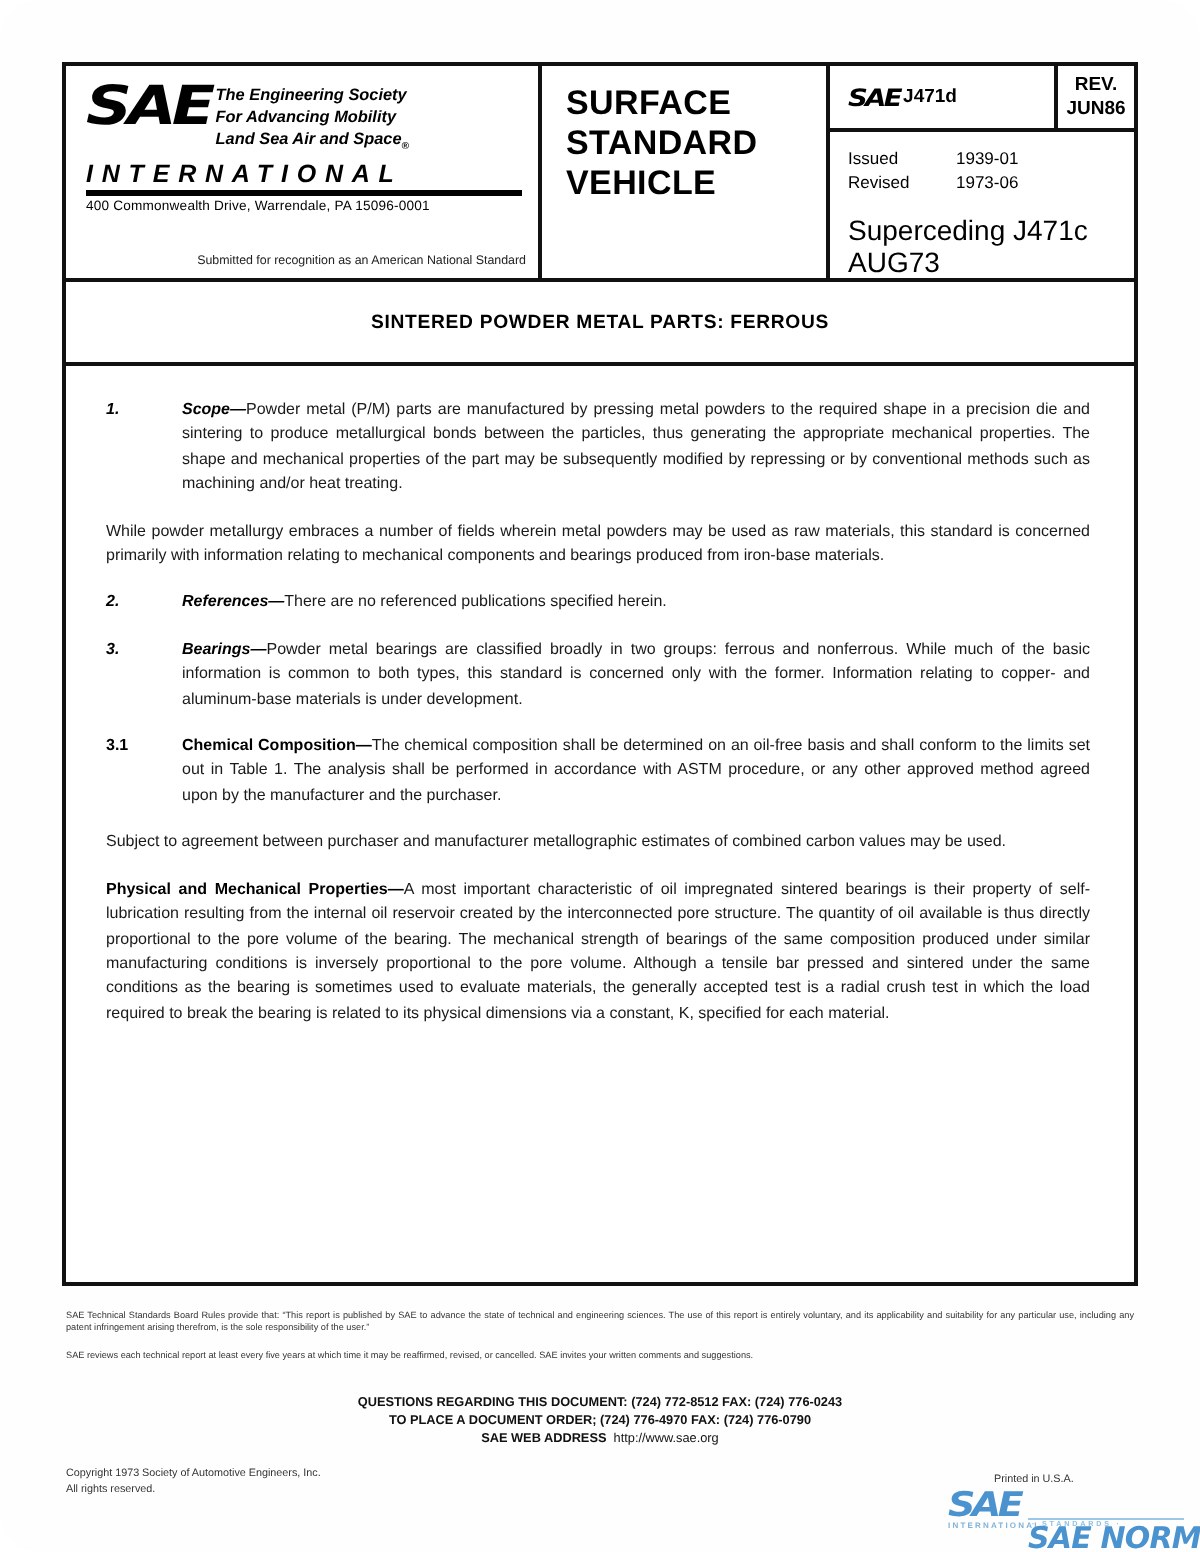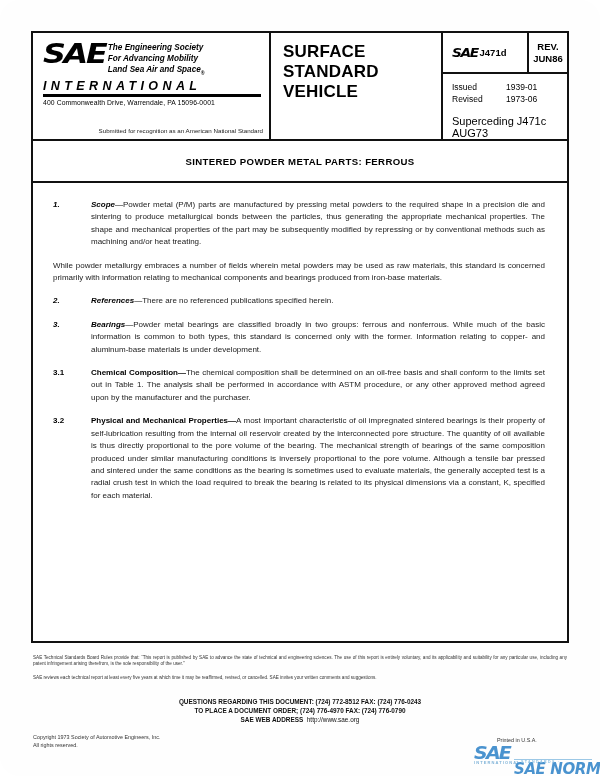--- a/index.html
+++ b/index.html
@@ -99,21 +99,21 @@
   .submitted {
     position: absolute;
     right: 6px;
     bottom: 5px;
     font-size: 6.2px;
     color: #222;
     white-space: nowrap;
   }
 
   .mh-mid {
-    width: 172px;
+    width: 144px;
     box-sizing: border-box;
     border-right: 2px solid #111;
     padding: 9px 0 0 12px;
   }
   .mh-mid .t {
     font-family: "Liberation Sans", sans-serif;
     font-weight: bold;
     font-size: 17px;
     line-height: 20px;
     color: #000;
@@ -170,21 +170,21 @@
     color: #000;
   }
   .mh-r-bot {
     flex: 1;
     padding: 7px 0 0 9px;
     box-sizing: border-box;
   }
   .dates { font-size: 8.5px; color:#000; line-height: 12px; }
   .dates .lbl { display: inline-block; width: 54px; }
   .supersede {
-    font-size: 11px;
+    font-size: 14px;
     color: #000;
     margin-top: 10px;
   }
 
   
   .title-band {
     height: 40px;
     border-bottom: 2px solid #111;
     display: flex;
     align-items: center;
@@ -404,24 +404,24 @@
       <div class="clause">
         <div class="cl-num">3.</div>
         <div class="cl-body"><b>Bearings</b><b>—</b><span>Powder metal bearings are classified broadly in two groups:  ferrous and nonferrous.  While much of the basic information is common to both types, this standard is concerned only with the former.  Information relating to copper- and aluminum-base materials is under development.</span></div>
       </div>
 
       <div class="clause">
         <div class="cl-num plain">3.1</div>
         <div class="cl-body"><b class="up">Chemical Composition</b><b class="up">—</b><span>The chemical composition shall be determined on an oil-free basis and shall conform to the limits set out in Table 1. The analysis shall be performed in accordance with ASTM procedure, or any other approved method agreed upon by the manufacturer and the purchaser.</span></div>
       </div>
 
+      <div class="para-indent">Subject to agreement between purchaser and manufacturer metallographic estimates of combined carbon values may be used.</div>
 
 
       <div class="clause">
-        <div class="cl-num plain">3.2</div>
         <div class="cl-body"><b class="up">Physical and Mechanical Properties</b><b class="up">—</b><span>A most important characteristic of oil impregnated sintered bearings is their property of self-lubrication resulting from the internal oil reservoir created by the interconnected pore structure. The quantity of oil available is thus directly proportional to the pore volume of the bearing. The mechanical strength of bearings of the same composition produced under similar manufacturing conditions is inversely proportional to the pore volume. Although a tensile bar pressed and sintered under the same conditions as the bearing is sometimes used to evaluate materials, the generally accepted test is a radial crush test in which the load required to break the bearing is related to its physical dimensions via a constant, K, specified for each material.</span></div>
       </div>
 
     </div>
   </div>
 
   <div class="legal">
     <p>SAE Technical Standards Board Rules provide that: “This report is published by SAE to advance the state of technical and engineering sciences. The use of this report is entirely voluntary, and its applicability and suitability for any particular use, including any patent infringement arising therefrom, is the sole responsibility of the user.”</p>
     <p>SAE reviews each technical report at least every five years at which time it may be reaffirmed, revised, or cancelled. SAE invites your written comments and suggestions.</p>
   </div>

